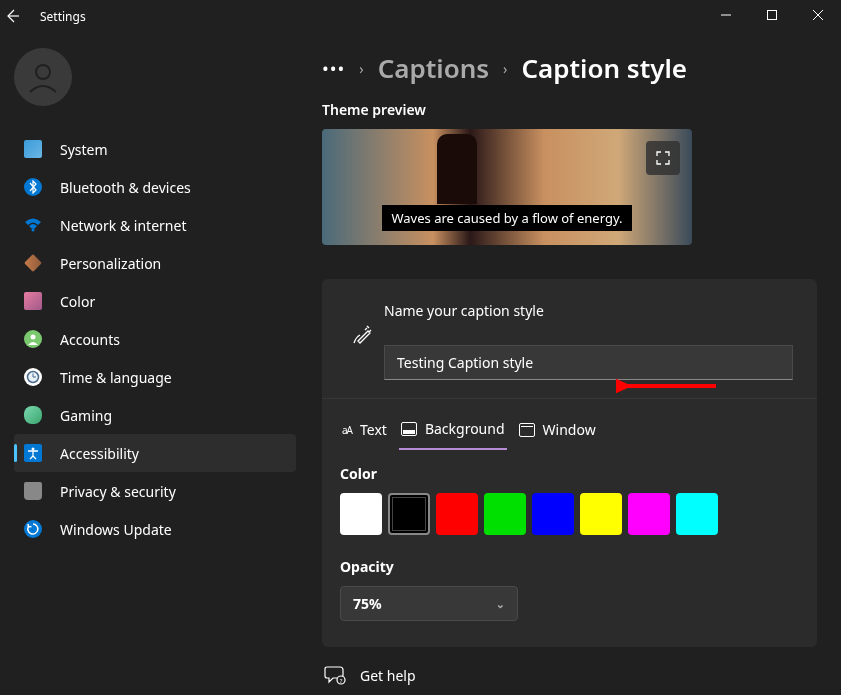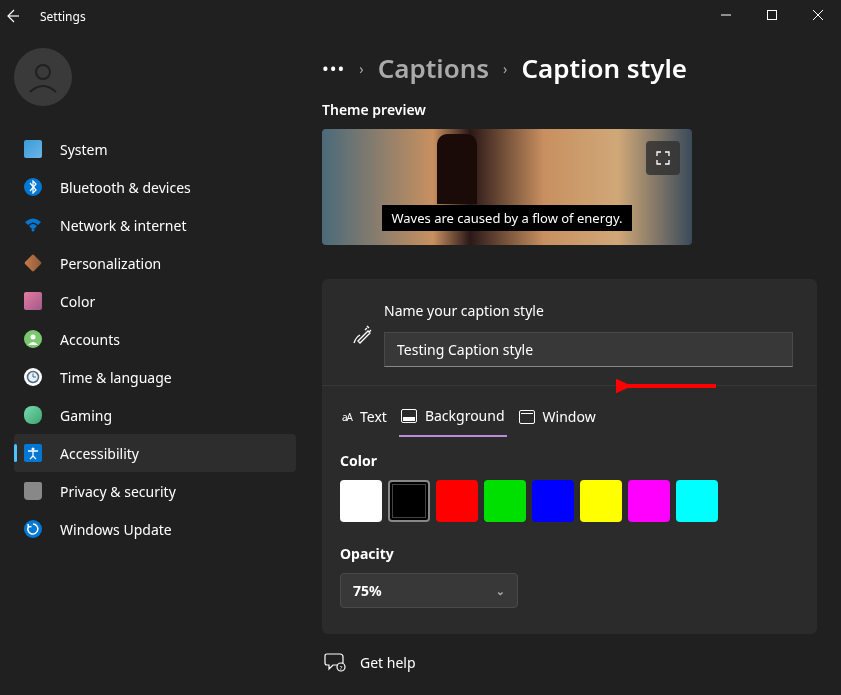--- a/index.html
+++ b/index.html
@@ -46,21 +46,21 @@
 .preview-label { font-size: 14px; font-weight: 600; margin-bottom: 10px; }
 .preview { width: 370px; height: 116px; background: linear-gradient(90deg,#4a6a7a 0%,#c89060 30%,#2a1818 40%,#c89060 60%,#d0a878 80%,#3a4a5a 100%); border-radius: 4px; position: relative; display: flex; align-items: flex-end; justify-content: center; padding-bottom: 14px; }
 .preview .expand { position: absolute; top: 12px; right: 12px; width: 34px; height: 34px; background: rgba(50,50,50,0.85); border-radius: 4px; display: flex; align-items: center; justify-content: center; }
 .preview .silhouette { position: absolute; top: 5px; left: 115px; width: 40px; height: 70px; background: #1a0a08; border-radius: 10px 10px 0 0; }
 .preview .caption-text { background: #000; color: #fff; font-size: 13px; padding: 4px 10px; position: relative; z-index: 2; }
 
 .card { background: #2b2b2b; border-radius: 6px; margin-top: 34px; padding-bottom: 26px; }
 .name-row { display: flex; align-items: flex-start; padding: 22px 24px 18px 18px; border-bottom: 1px solid rgba(255,255,255,0.06); }
 .stylize { width: 44px; padding-top: 22px; display: flex; justify-content: center; }
 .name-col { flex: 1; }
-.name-col label { font-size: 14px; display: block; margin-bottom: 12px; }
+.name-col label { font-size: 14px; display: block; margin-bottom: 25px; }
 .name-col input { width: 100%; background: #383838; border: 1px solid #4a4a4a; border-bottom-color: #888; padding: 7px 12px; color: #fff; font-size: 14px; border-radius: 0; }
 
 .tabs { display: flex; gap: 10px; padding: 14px 18px 0 18px; }
 .tab { display: flex; align-items: center; gap: 8px; padding: 6px 2px 10px 2px; font-size: 14px; color: #fff; cursor: pointer; }
 .tab.active { border-bottom: 2px solid #b78cd9; }
 .tab .ticon { width: 16px; height: 14px; border: 1.5px solid #fff; border-radius: 2px; position: relative; }
 .tab-text-icon { font-size: 10px; letter-spacing: -1px; }
 .tab .ticon.bg::before { content: ""; position: absolute; bottom: 1px; left: 1px; right: 1px; height: 4px; background: #fff; }
 .tab .ticon.win::before { content: ""; position: absolute; top: 2px; left: 1px; right: 1px; height: 1px; background: #fff; }
 

